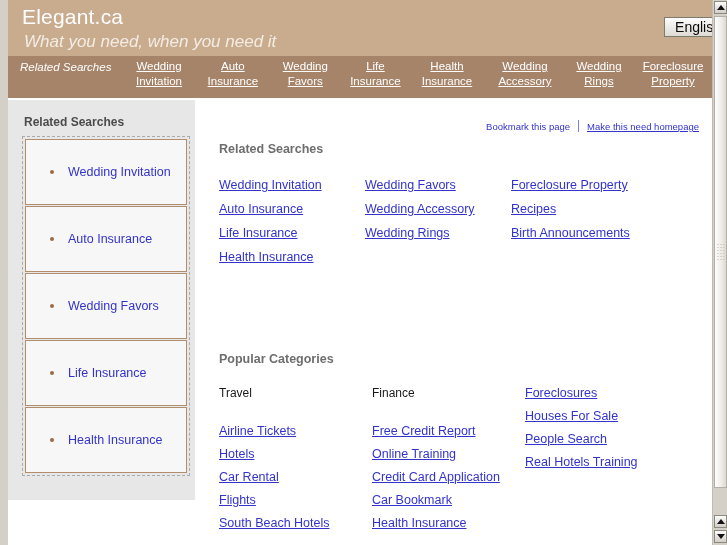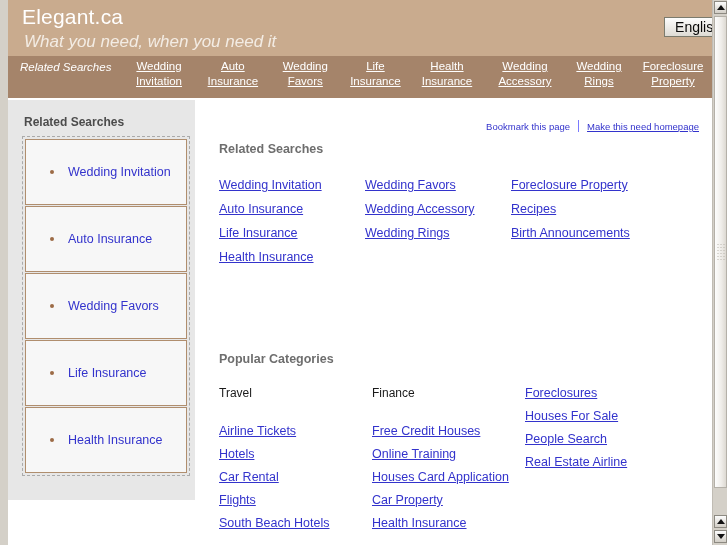--- a/index.html
+++ b/index.html
@@ -424,31 +424,31 @@
       <div class="cat-col">
         <div class="cat-col-title">Travel</div>
         <a class="cat-link">Airline Tickets</a>
         <a class="cat-link">Hotels</a>
         <a class="cat-link">Car Rental</a>
         <a class="cat-link">Flights</a>
         <a class="cat-link">South Beach Hotels</a>
       </div>
       <div class="cat-col">
         <div class="cat-col-title">Finance</div>
-        <a class="cat-link">Free Credit Houses</a>
+        <a class="cat-link">Free Credit Report</a>
         <a class="cat-link">Online Training</a>
-        <a class="cat-link">Houses Card Application</a>
-        <a class="cat-link">Car Property</a>
+        <a class="cat-link">Credit Card Application</a>
+        <a class="cat-link">Car Bookmark</a>
         <a class="cat-link">Health Insurance</a>
       </div>
       <div class="cat-col">
         <a class="cat-link">Foreclosures</a>
         <a class="cat-link">Houses For Sale</a>
         <a class="cat-link">People Search</a>
-        <a class="cat-link">Real Estate Airline</a>
+        <a class="cat-link">Real Hotels Training</a>
       </div>
     </div>
 
   </div>
 </div>
 
 <div class="scrollbar">
   <div class="sb-btn" id="sb-up-top">
     <span class="sb-arrow-up"></span>
   </div>

